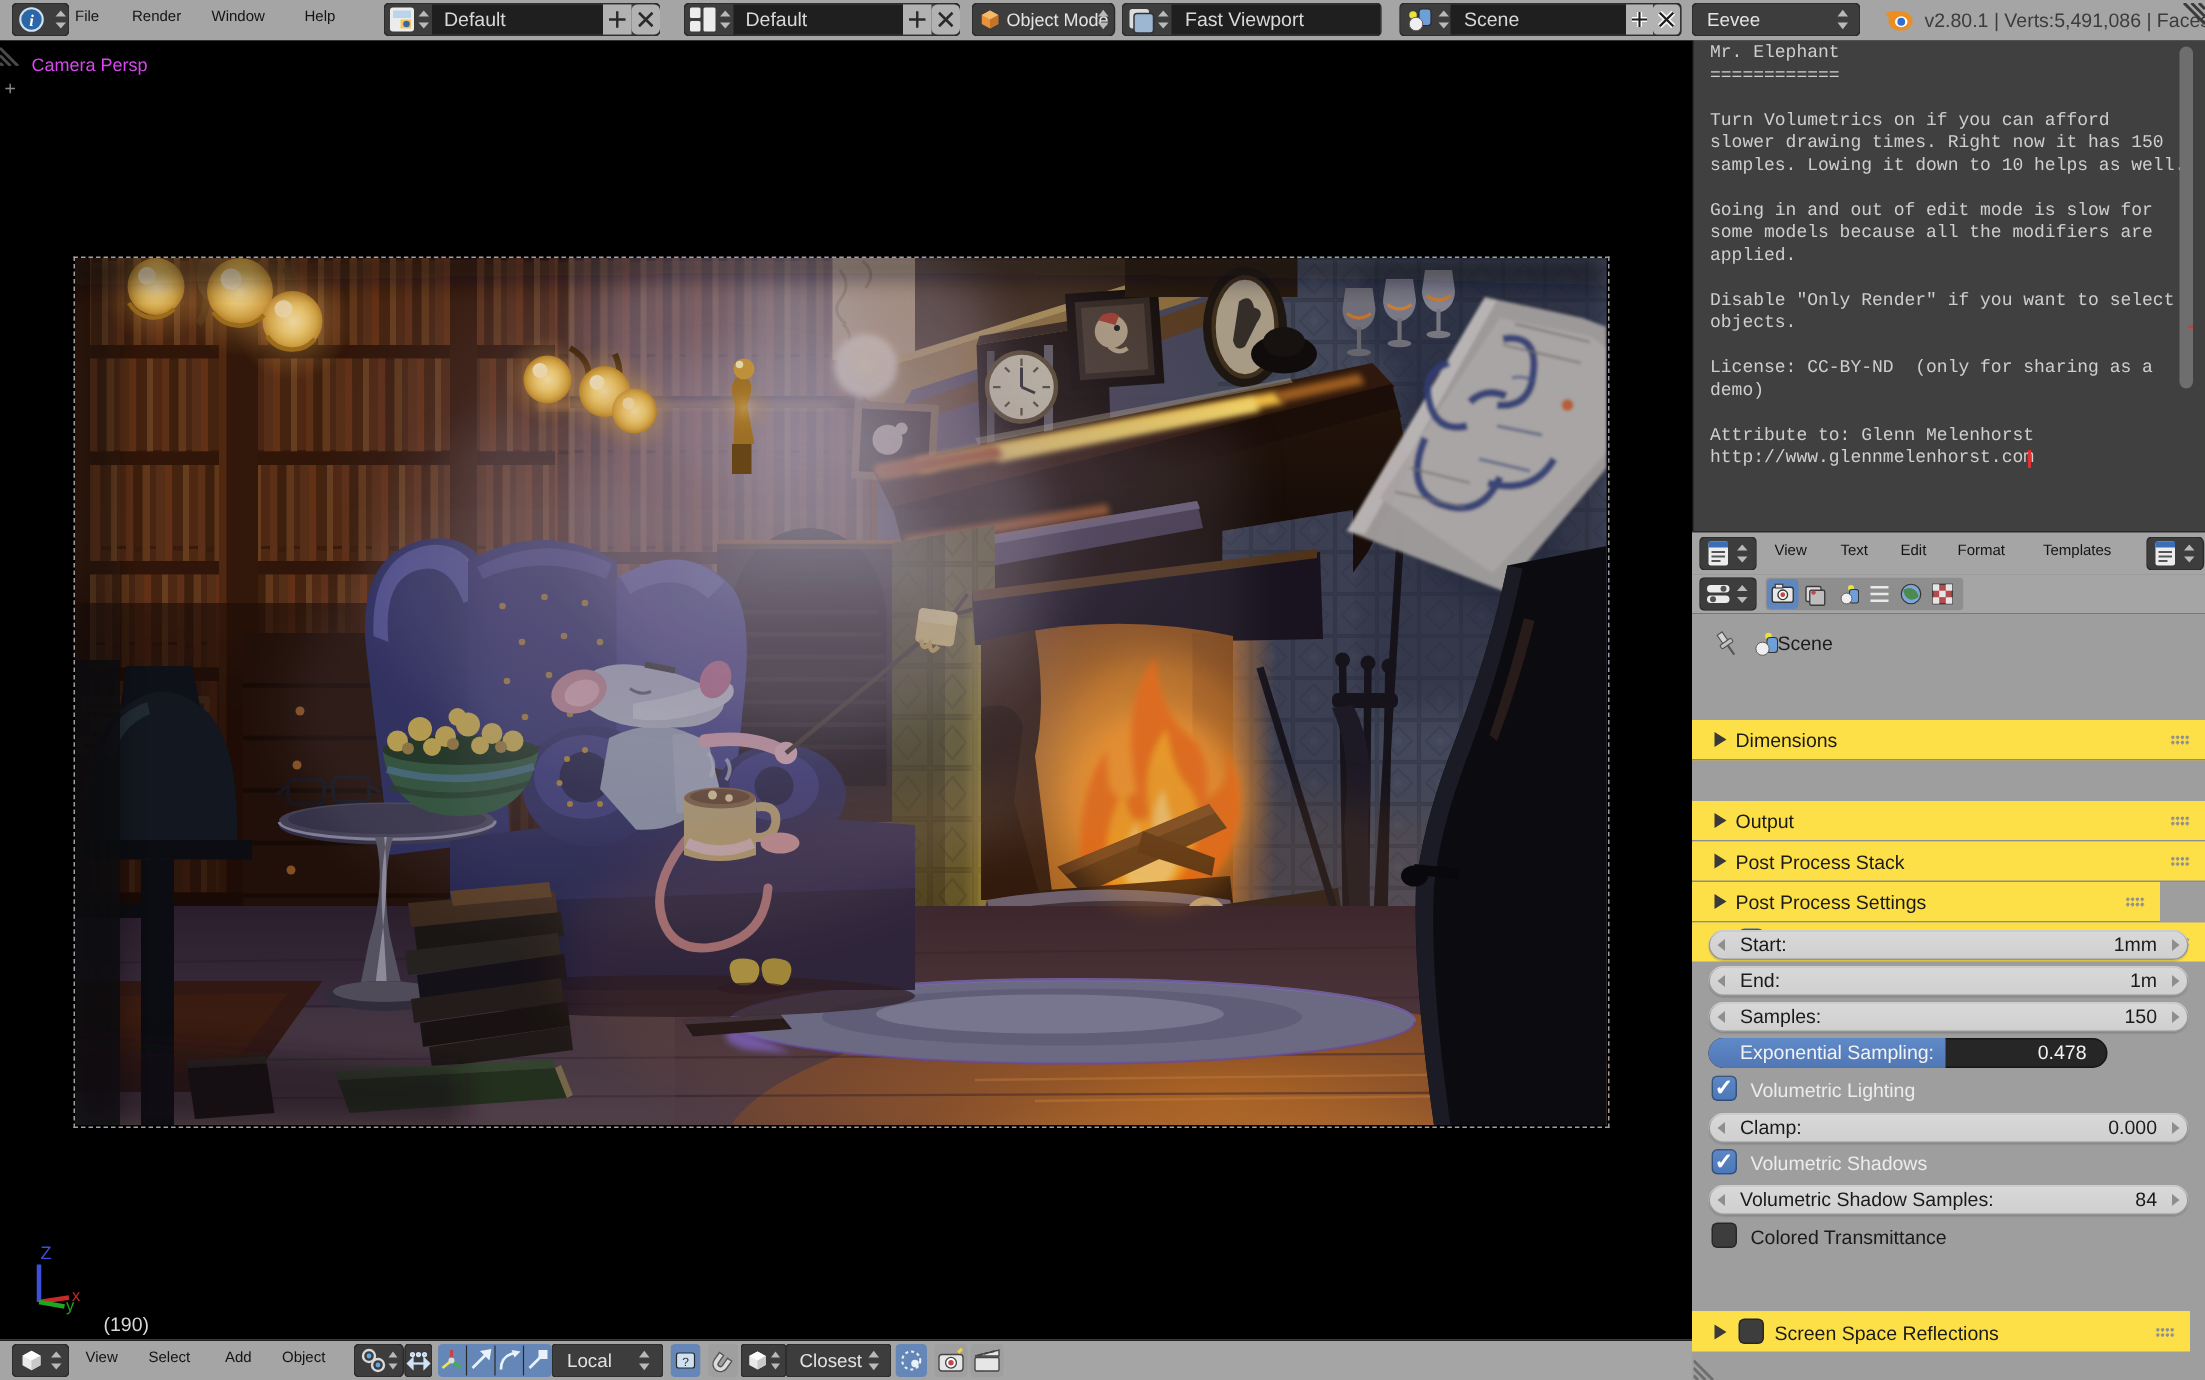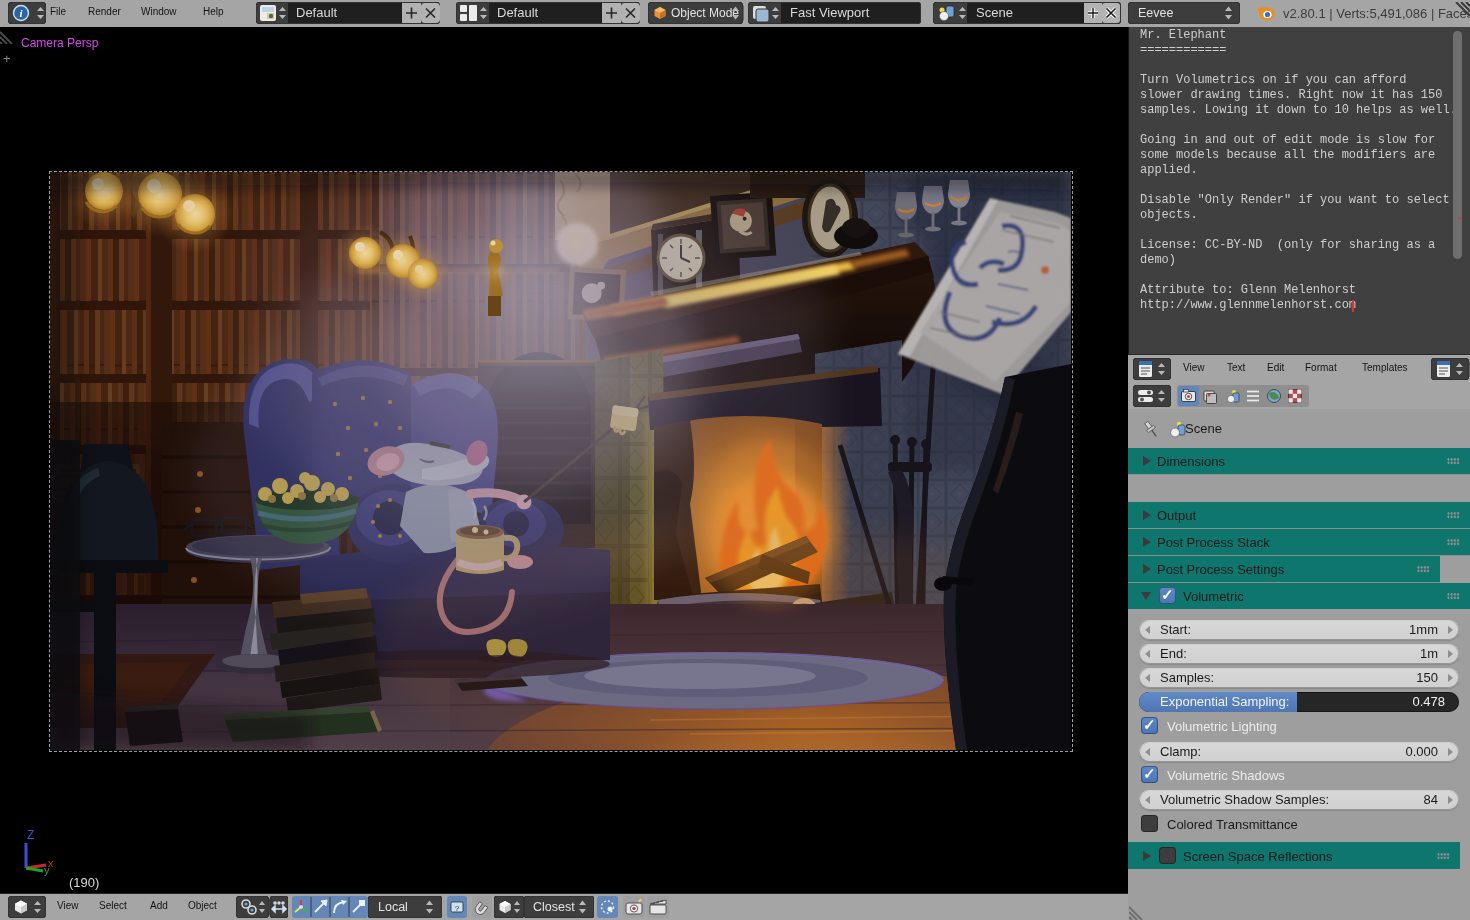--- a/index.html
+++ b/index.html
@@ -3,21 +3,21 @@
 <meta charset="utf-8">
 <style>
   html,body{margin:0;padding:0;background:#000;}
   #app{position:relative;width:1470px;height:920px;overflow:hidden;
        font-family:"Liberation Sans",sans-serif;background:#000;}
   .abs{position:absolute;}
   
   .hbar{background:#a5a5a5;}
   .menu{color:#141414;font-size:10px;}
   
-  .phdr{background:#0f766e;}
+  .phdr{background:#fde047;margin-top:32px;}
   .ptxt{color:#1a1a1a;font-size:13px;}
   .slider{position:absolute;left:1139px;width:320px;height:20px;border-radius:10px;
           background:linear-gradient(#d9d9d9,#cfcfcf);box-shadow:inset 0 1px 0 rgba(255,255,255,.5), inset 0 0 0 1px rgba(0,0,0,.28), 0 1px 1px rgba(0,0,0,.15);
           color:#1a1a1a;font-size:13px;line-height:20px;}
   .slider .lab{position:absolute;left:21px;}
   .slider .val{position:absolute;right:21px;}
   .slider .la{position:absolute;left:6px;top:6px;width:0;height:0;border-right:5px solid #8e8e8e;border-top:4px solid transparent;border-bottom:4px solid transparent;}
   .slider .ra{position:absolute;right:6px;top:6px;width:0;height:0;border-left:5px solid #8e8e8e;border-top:4px solid transparent;border-bottom:4px solid transparent;}
   .chk{position:absolute;width:17px;height:17px;border-radius:4px;}
   .chk.on{background:linear-gradient(#5e88c5,#4a77b8);box-shadow:inset 0 0 0 1px rgba(0,0,0,.35);}
@@ -1062,21 +1062,21 @@
         <span class="ra"></span>
       <span class="lab">End:</span>
         <span class="val">1m</span>
     </div>
     <div class="slider" style="left:11px;top:259px;width:320px;">
       <span class="la"></span>
         <span class="ra"></span>
       <span class="lab">Samples:</span>
         <span class="val">150</span>
     </div>
-    <div class="slider" style="left:11px;top:283px;width:320px;background:#262626;box-shadow:inset 0 0 0 1px rgba(0,0,0,.4);">
+    <div class="slider" style="left:11px;top:283px;width:266px;background:#262626;box-shadow:inset 0 0 0 1px rgba(0,0,0,.4);">
       <div style="position:absolute;left:0;top:0;width:158px;height:20px;border-radius:10px 0 0 10px;background:linear-gradient(#6089c8,#5077b4);"></div>
       <span class="lab" style="color:#f2f2f2;">Exponential Sampling:</span>
         <span class="val" style="color:#f2f2f2;right:14px;">0.478</span>
     </div>
     <div class="chk on" style="left:13px;top:308px;">
         <span class="tick">✓</span>
       </div>
     <div class="abs" style="left:39px;top:310px;color:#ececec;font-size:13px;">Volumetric Lighting</div>
     <div class="slider" style="left:11px;top:333px;width:320px;">
       <span class="la"></span>

